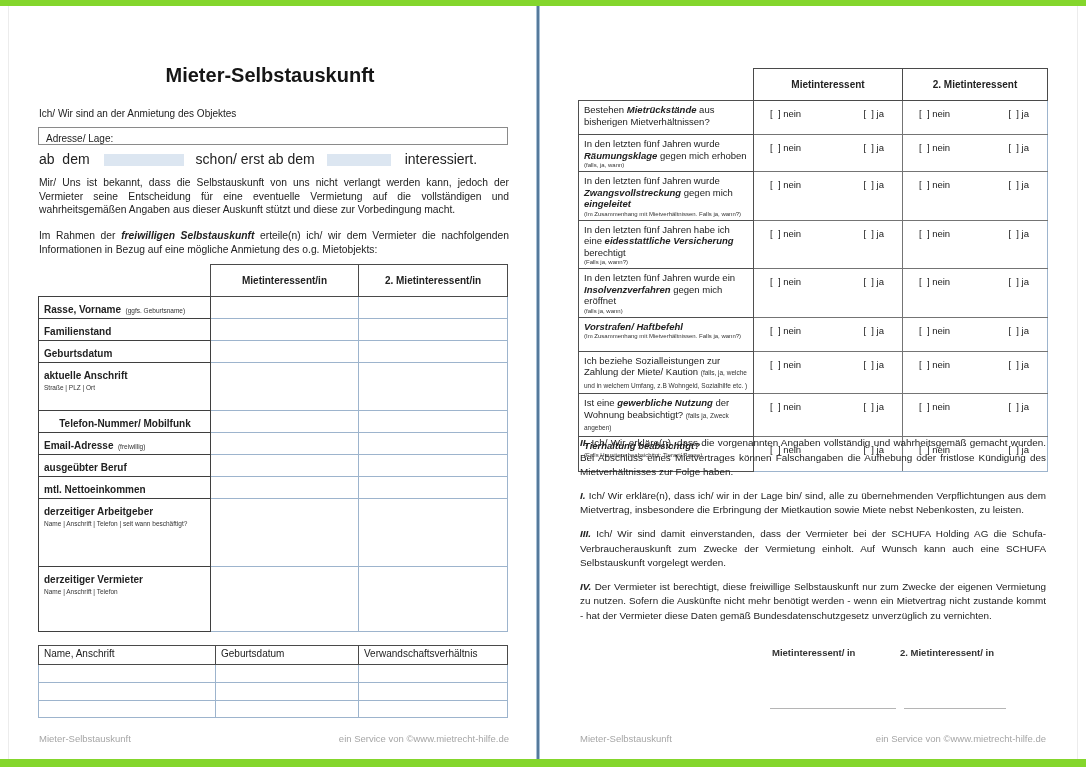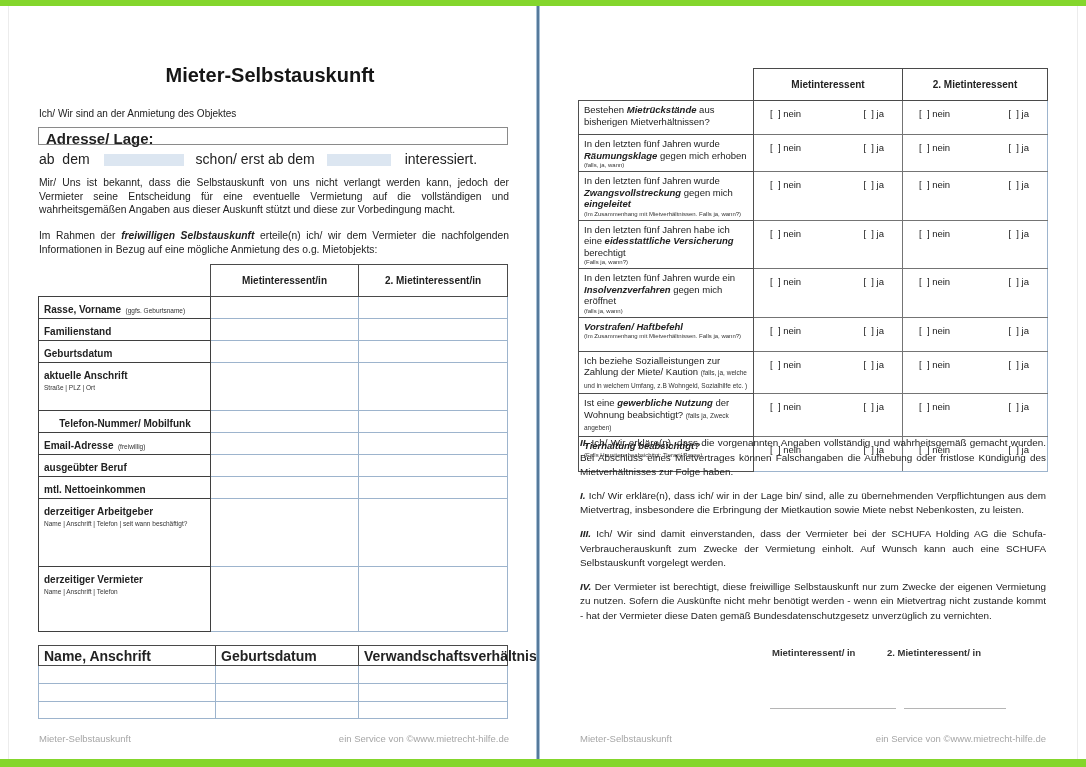--- a/index.html
+++ b/index.html
@@ -14,21 +14,21 @@
   .gutter { position:absolute; left:536px; top:6px; width:4px; height:753px; background:#567a9b; border-left:1px solid #a8c0d6; border-right:1px solid #a8c0d6; }
 
   .page { position:absolute; top:6px; height:753px; background:#fff; }
   #page1 { left:8px; width:523px; border-left:1px solid #ececec; }
   #page2 { left:544px; width:534px; border-right:1px solid #ececec; }
 
   
   .p1-title { position:absolute; top:58px; left:0; width:100%; text-align:center; font-size:20px; font-weight:bold; color:#161616; }
   .p1-intro { position:absolute; top:102px; left:30px; font-size:10px; }
   .addr-box { position:absolute; top:121px; left:29px; width:470px; height:18px; border:1px solid #8a8a8a; background:#fff; }
-  .addr-box .addr-label { font-weight:bold; font-size:15px; padding:2px 0 0 7px; display:inline-block; }
+  .addr-box .addr-label { font-weight:normal; font-size:10px; padding:2px 0 0 7px; display:inline-block; }
   .date-line { position:absolute; top:145px; left:30px; width:470px; height:15px; font-size:14px; white-space:nowrap; }
   .date-line .fill-field { display:inline-block; height:12px; background:#dce6f1; vertical-align:middle; }
   .date-line .f1 { width:80px; margin:0 12px 0 14px; }
   .date-line .f2 { width:64px; margin:0 14px 0 12px; }
   .p1-para { position:absolute; left:30px; width:470px; font-size:10.3px; line-height:13.6px; text-align:justify; }
   #p1-para1 { top:170px; }
   #p1-para2 { top:223px; }
   .b { font-weight:bold;font-style:italic; }
 
   table.doc { border-collapse:collapse; table-layout:fixed; }
@@ -40,21 +40,21 @@
   .lbl { font-weight:bold; font-size:10px; }
   .sub-i { font-size:6.5px; color:#333; }
   .sub-b { font-size:6.5px; color:#333; line-height:7px; margin-top:1px; }
   .vc { border:1px solid #9db4cd; }
 
   .persons-q { position:absolute; top:622px; left:30px; width:470px; font-size:9.5px; }
   .persons-q .q-text { font-weight:bold; }
   .persons-q .cb-nein { position:absolute; left:334px; top:0; }
   .persons-q .cb-ja { position:absolute; left:418px; top:0; }
   #persons-table { position:absolute; top:639px; left:29px; width:469px; }
-  .ph { border:1px solid #4a4a4a; font-weight:bold; font-size:14px; padding:2px 0 1px 5px; }
+  .ph { border:1px solid #4a4a4a; font-weight:normal; font-size:10px; padding:2px 0 1px 5px; }
   .pv { border:1px solid #9db4cd; }
 
   .footer { position:absolute; top:727px; font-size:9.5px; color:#a6a6a6; display:flex; justify-content:space-between; }
   #page1 .footer { left:30px; width:470px; }
   #page2 .footer { left:36px; width:466px; }
 
   
   #question-table { position:absolute; top:62px; left:34px; width:469px; }
   .hdr2 { border:1px solid #4a4a4a; font-weight:bold; font-size:10px; text-align:center; vertical-align:middle !important; }
   .lc2 { border:1px solid #4f4f4f; padding:3px 4px 2px 5px; font-size:9.5px; line-height:11.5px; }
@@ -64,21 +64,21 @@
   .sub2 { font-size:6px; color:#333; line-height:7px; margin-top:1px; }
   .sub2-i { font-size:6.5px; color:#333; }
   .cbx { display:flex; justify-content:space-between; padding:7px 18px 0 16px; font-size:9.5px; color:#1a1a1a; }
 
   #clauses { position:absolute; top:430px; left:36px; width:466px; }
   #clauses p { font-size:9.9px; line-height:14.6px; text-align:justify; margin:0 0 9px 0; }
 
   .ort-box { position:absolute; top:639px; left:36px; width:130px; height:57px; border:1px solid #c4c4c4; font-size:10px; padding:6px 0 0 8px; color:#222; }
   .sig-label { position:absolute; top:641px; font-size:9.5px; font-weight:bold; color:#333; }
   #sig1-label { left:228px; }
-  #sig2-label { left:343px; }
+  #sig2-label { left:356px; }
   .sig-line { position:absolute; top:702px; border-top:1px solid #b5b5b5; height:0; }
   #sig1-line { left:226px; width:126px; }
   #sig2-line { left:360px; width:102px; }
 </style>
 </head>
 <body>
 
 <div id="stage">
 
   <div class="accent-bar top"></div>

